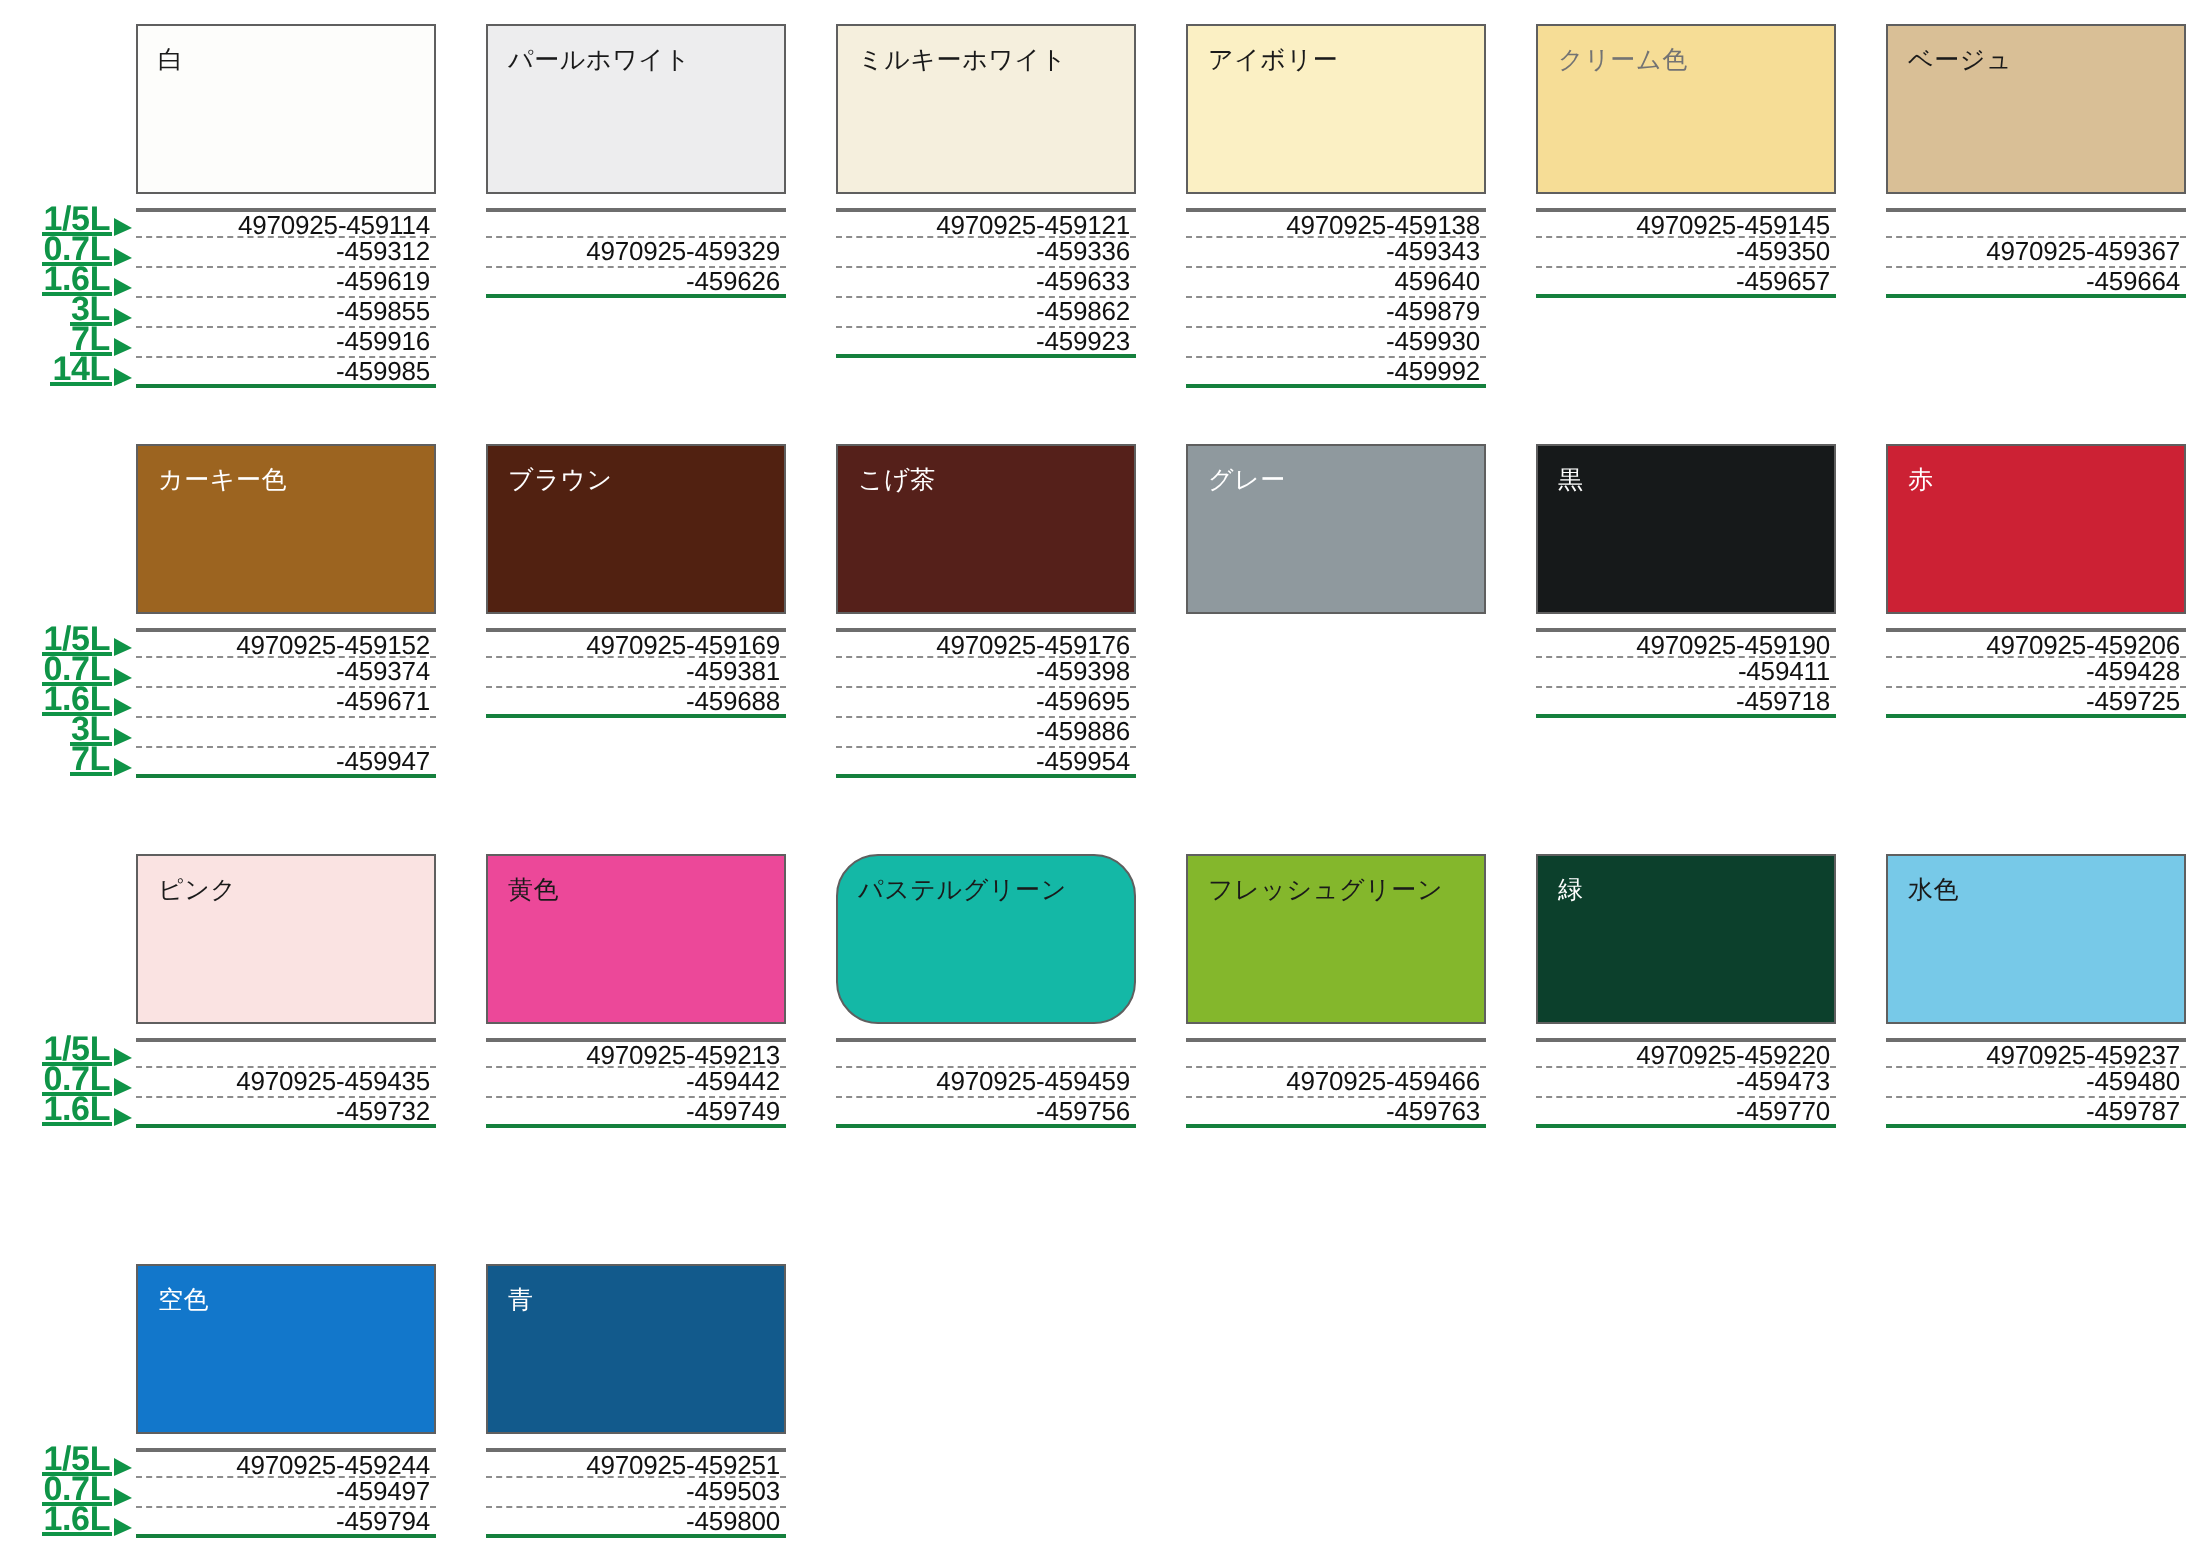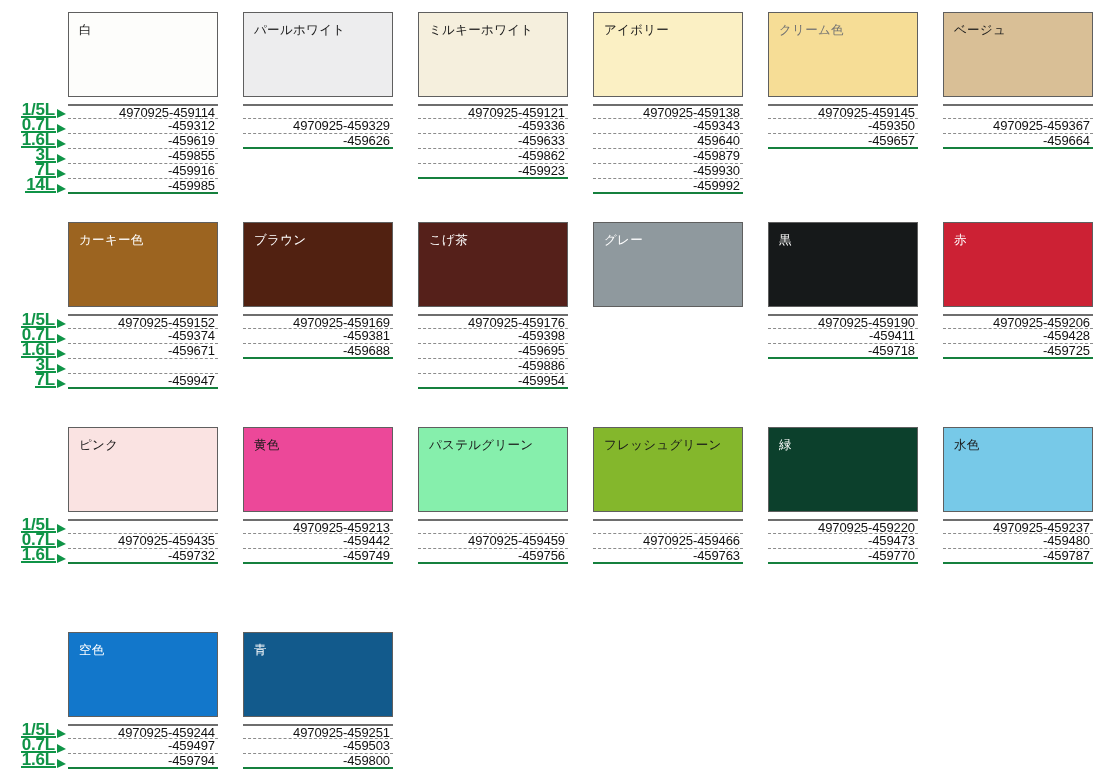--- a/index.html
+++ b/index.html
@@ -325,21 +325,21 @@
         <div class="swatch" style="background: #ec4899;">
           <div class="swatch-label" style="color: rgb(26, 26, 26);">黄色</div>
         </div>
         <div class="codes">
           <div class="code-row">4970925-459213</div>
           <div class="code-row">-459442</div>
           <div class="code-row">-459749</div>
         </div>
       </div>
       <div class="card" style="margin-left: 25px;">
-        <div class="swatch" style="background: #86efac;">
+        <div class="swatch" style="background: #14b8a6; border-radius: 21px;">
           <div class="swatch-label" style="color: rgb(26, 26, 26);">パステルグリーン</div>
         </div>
         <div class="codes">
           <div class="code-row empty"></div>
           <div class="code-row">4970925-459459</div>
           <div class="code-row">-459756</div>
         </div>
       </div>
       <div class="card" style="margin-left: 25px;">
         <div class="swatch" style="background: rgb(132, 183, 44);">

